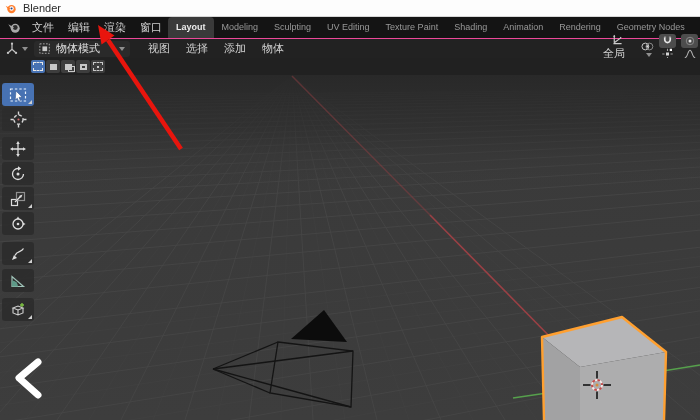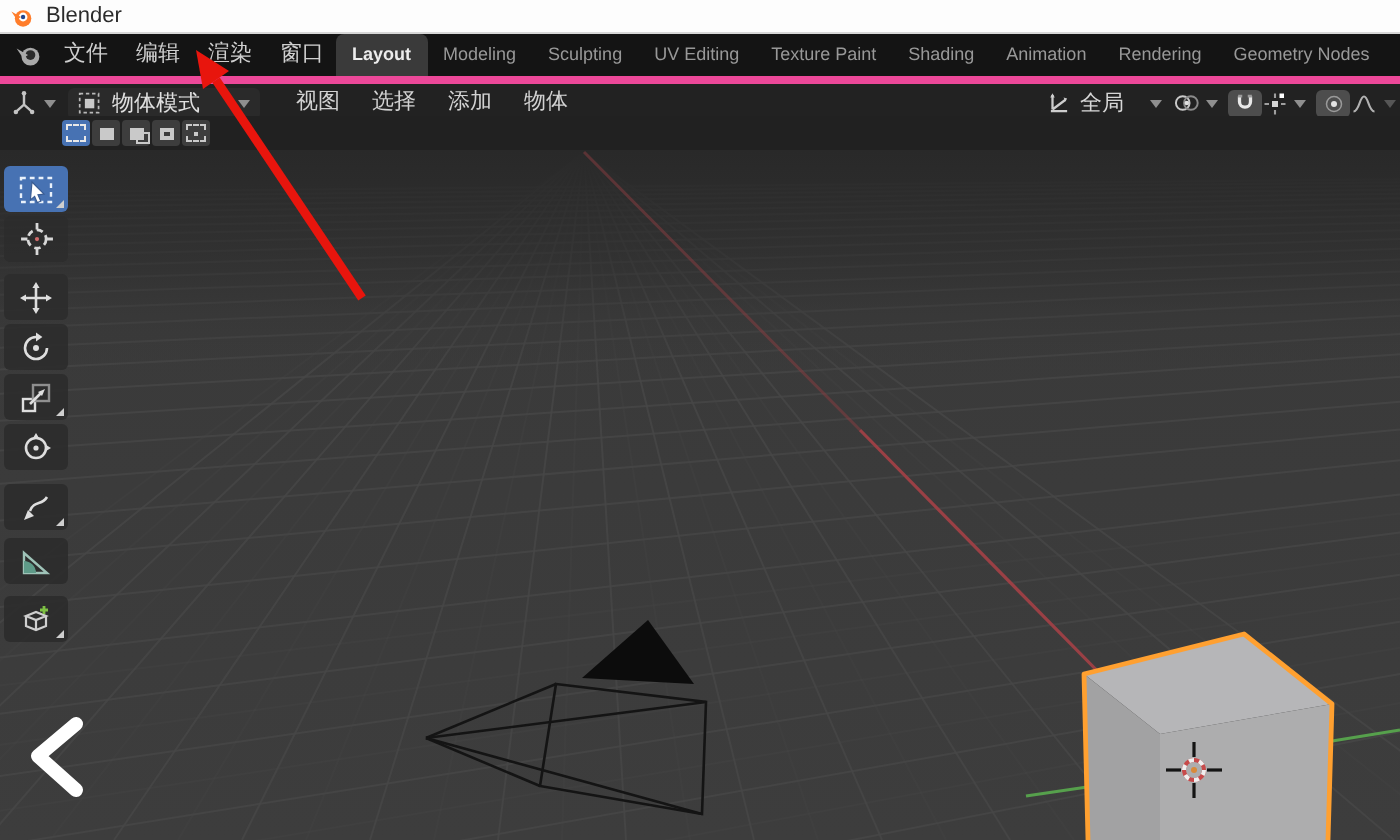--- a/index.html
+++ b/index.html
@@ -14,32 +14,32 @@
   
   .menubar{position:absolute;left:0;top:17px;width:700px;height:21px;background:#141414;
            display:flex;align-items:center;}
   .blender-glyph{width:14px;height:13px;margin:0 4px 0 7px;}
   .menu-item{font-size:11px;color:#cfcfcf;padding:0 7px;line-height:21px;cursor:default;text-align:right;}
   .tabs{position:absolute;left:168px;top:0;height:21px;display:flex;align-items:flex-end;white-space:nowrap;}
   .tab{font-size:9px;color:#989898;height:21px;line-height:21px;padding:0 8px;}
   .tab.active{background:#3a3a3a;color:#ececec;border-radius:4px 4px 0 0;font-weight:bold;}
   
   .viewhdr{position:absolute;left:0;top:38px;width:700px;height:19px;background:#222222;
-           border-top:4px solid #ec4899;border-bottom:1px solid #101010;
+           border-top:1px solid #ec4899;border-bottom:1px solid #101010;
            display:flex;align-items:center;}
   .hicon{display:flex;align-items:center;margin-left:5px;}
   .chev{width:0;height:0;border-left:3px solid transparent;border-right:3px solid transparent;
         border-top:4px solid #8f8f8f;margin-left:3px;}
   .chev.dim{border-top-color:#565656;}
   .mode-dd{display:flex;align-items:center;background:#2a2a2a;border-radius:3px;height:16px;
            padding:0 5px;margin-left:6px;}
   .mode-dd .lbl{font-size:11px;color:#e0e0e0;margin:0 16px 0 5px;}
   .vmenu{font-size:11px;color:#d2d2d2;padding:15px 8px;line-height:19px;}
   .hdr-right{position:absolute;right:2px;top:0;height:19px;display:flex;align-items:center;gap:5px;}
-  .widget{display:flex;align-items:center;}
+  .widget{display:flex;align-items:center;flex-direction:column;}
   .widget .lbl{font-size:11px;color:#d6d6d6;margin:0 10px 0 4px;}
   .togglebtn{width:17px;height:14px;background:#4d4d4d;border-radius:3px;display:flex;
              align-items:center;justify-content:center;}
   
   .toolrow{position:absolute;left:0;top:58px;width:700px;height:17px;background:#212121;}
   .selmodes{position:absolute;left:31px;top:2px;display:flex;gap:1px;}
   .smbtn{width:14px;height:13px;background:#3d3d3d;border-radius:2px;display:flex;
          align-items:center;justify-content:center;}
   .smbtn.active{background:#4772b3;}
   .g-dash{width:8px;height:7px;border:1px dashed #e8e8e8;}

